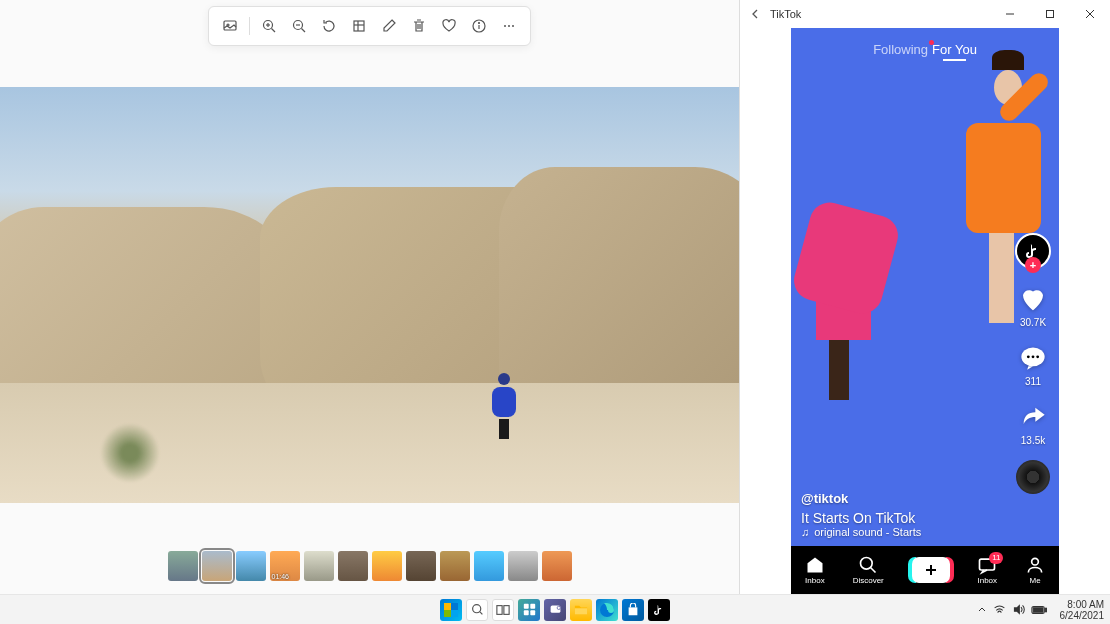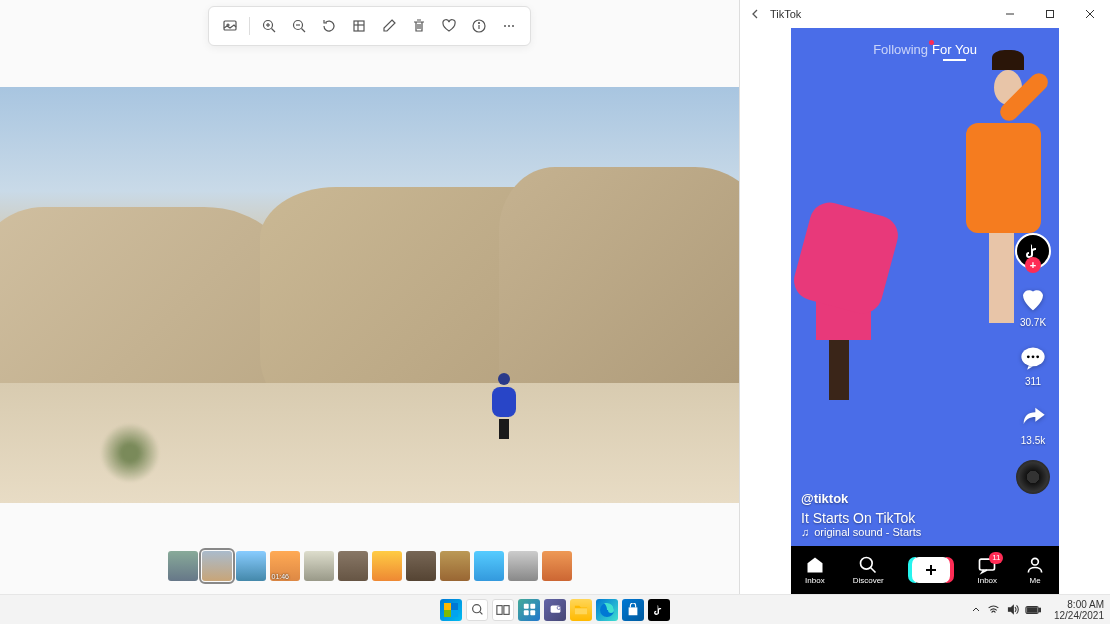--- a/index.html
+++ b/index.html
@@ -425,16 +425,16 @@
       <span>
           <svg width="16" height="10" viewBox="0 0 18 10" fill="none" stroke="#333" stroke-width="1.2">
             <rect x="1" y="1" width="14" height="8" rx="2"></rect>
             <rect x="16" y="3" width="1.5" height="4" fill="#333"></rect>
             <rect x="2.5" y="2.5" width="11" height="5" fill="#333"></rect>
           </svg>
         </span>
     </div>
     <div class="clock">
       <span>8:00 AM</span>
-      <span>12/24/2021</span>
+      <span>6/24/2021</span>
     </div>
   </div>
 </div>
 
 </body></html>

